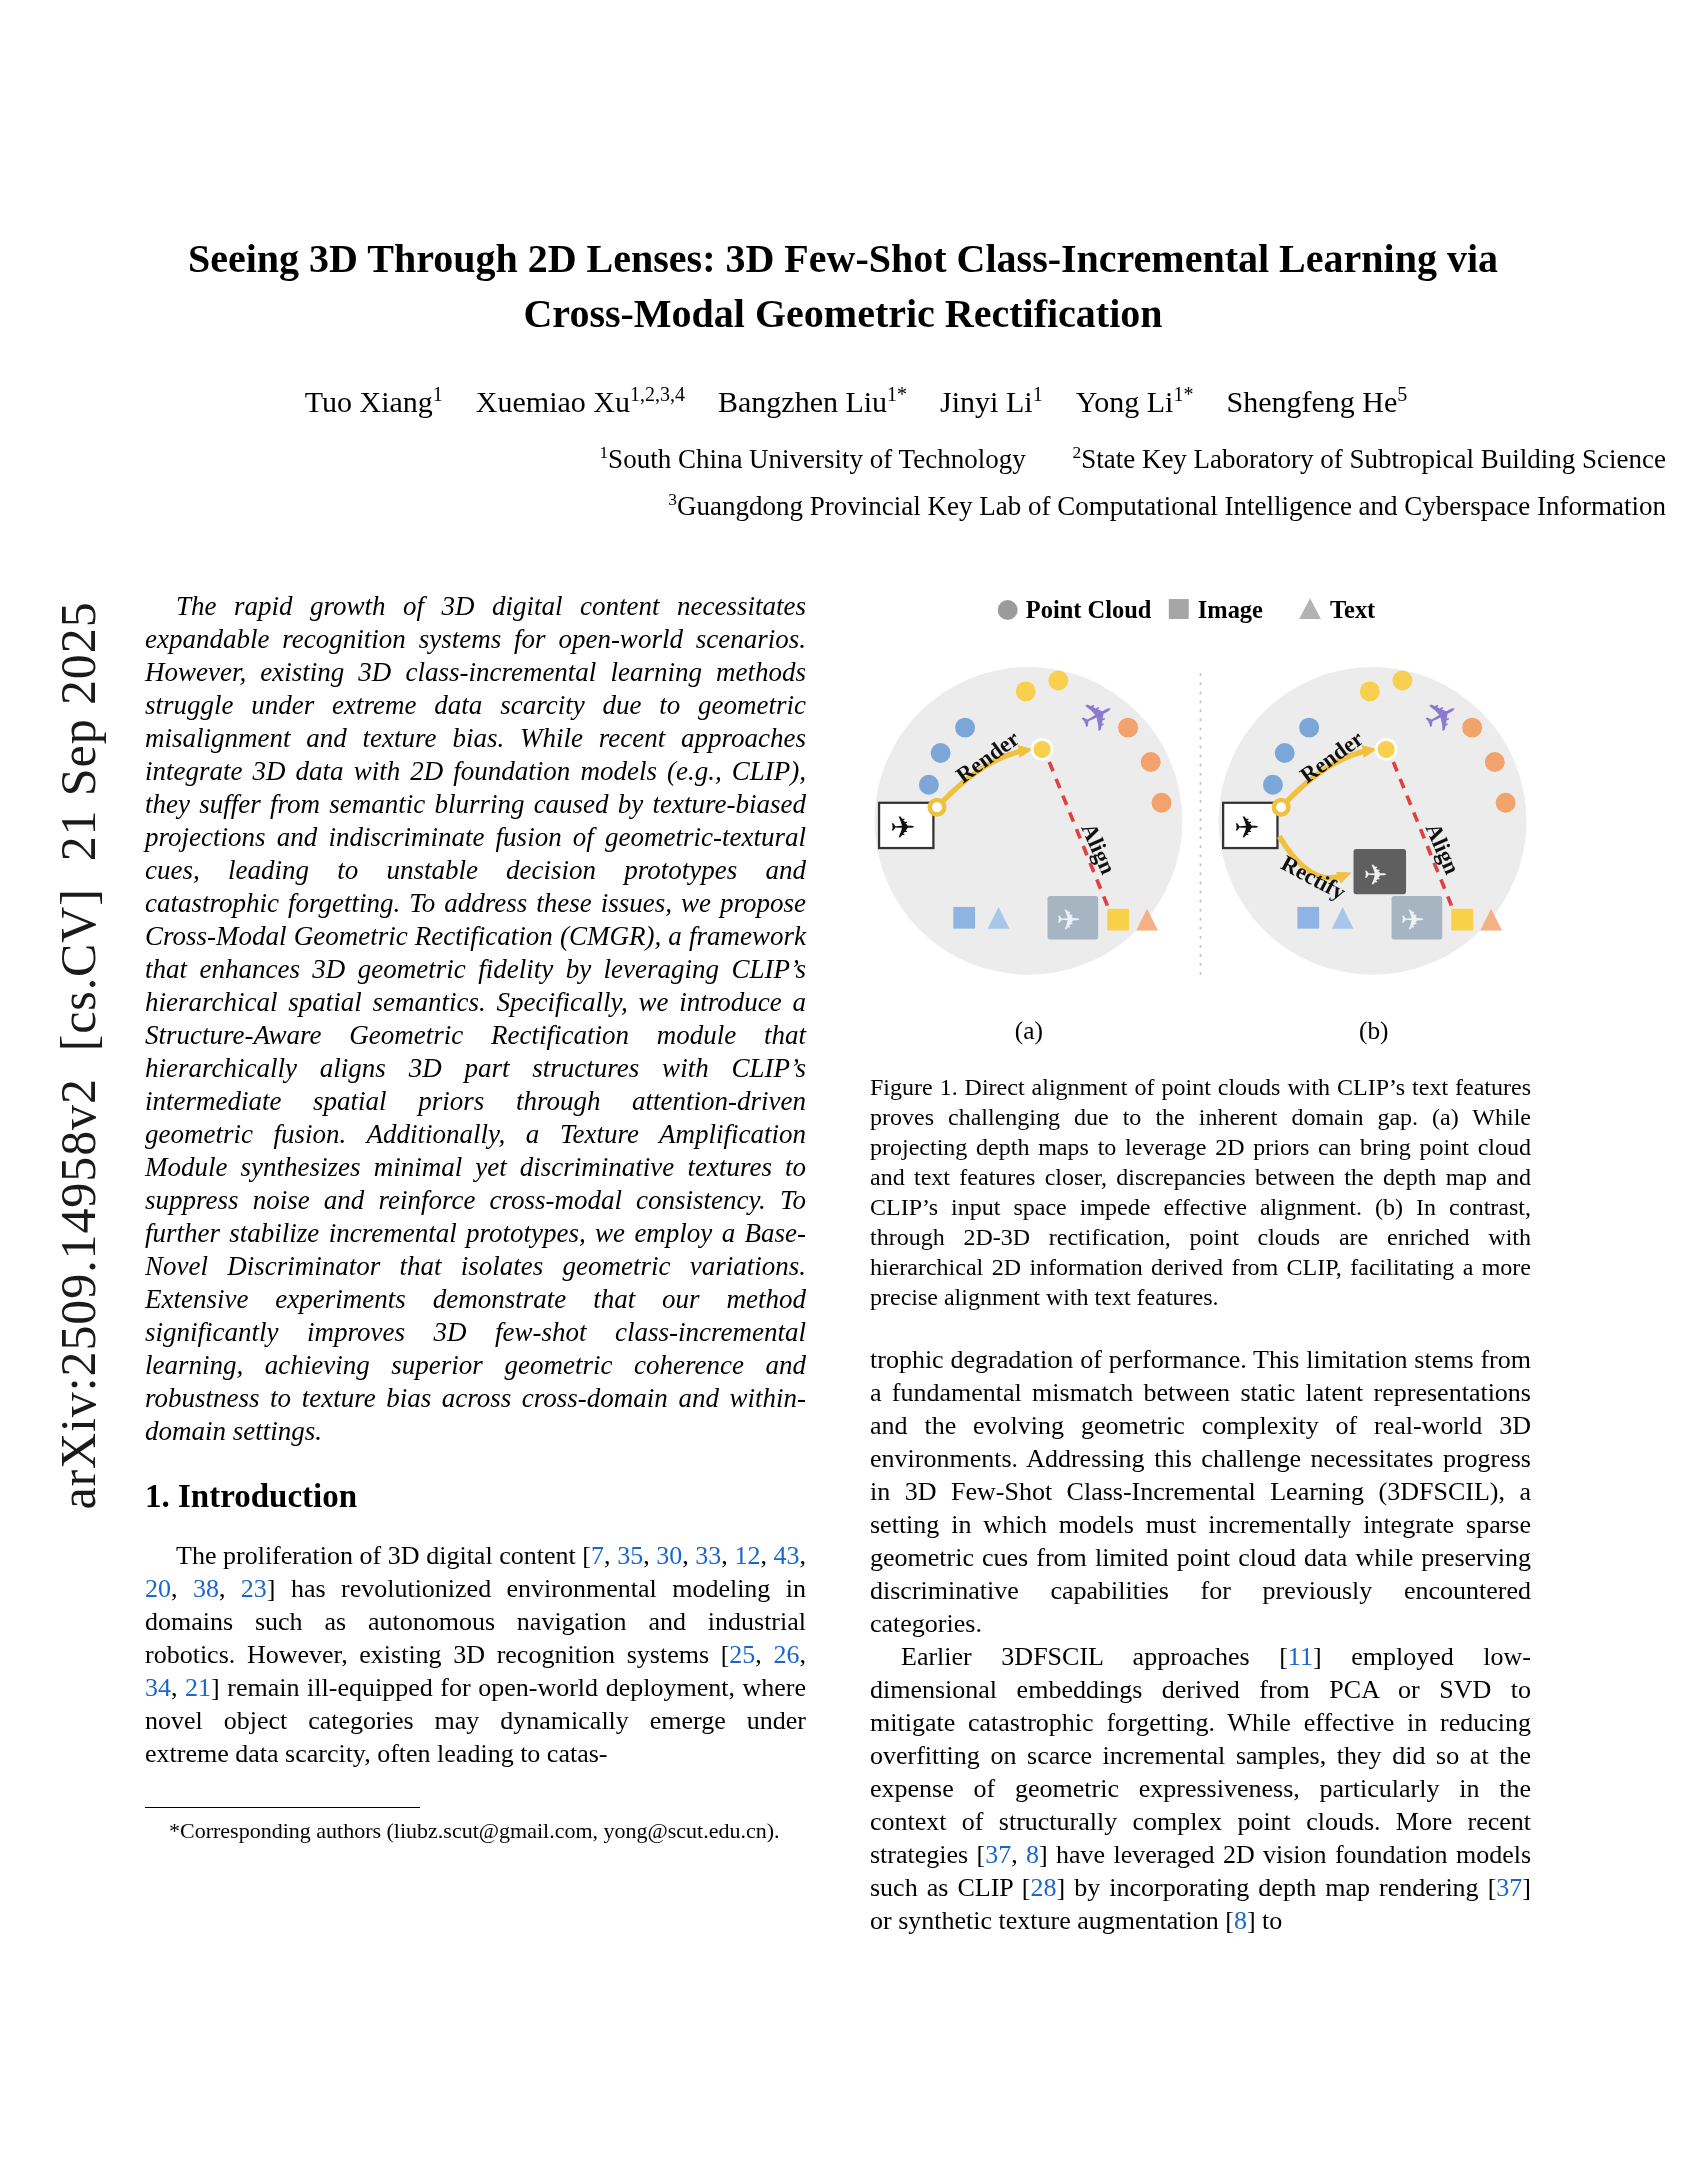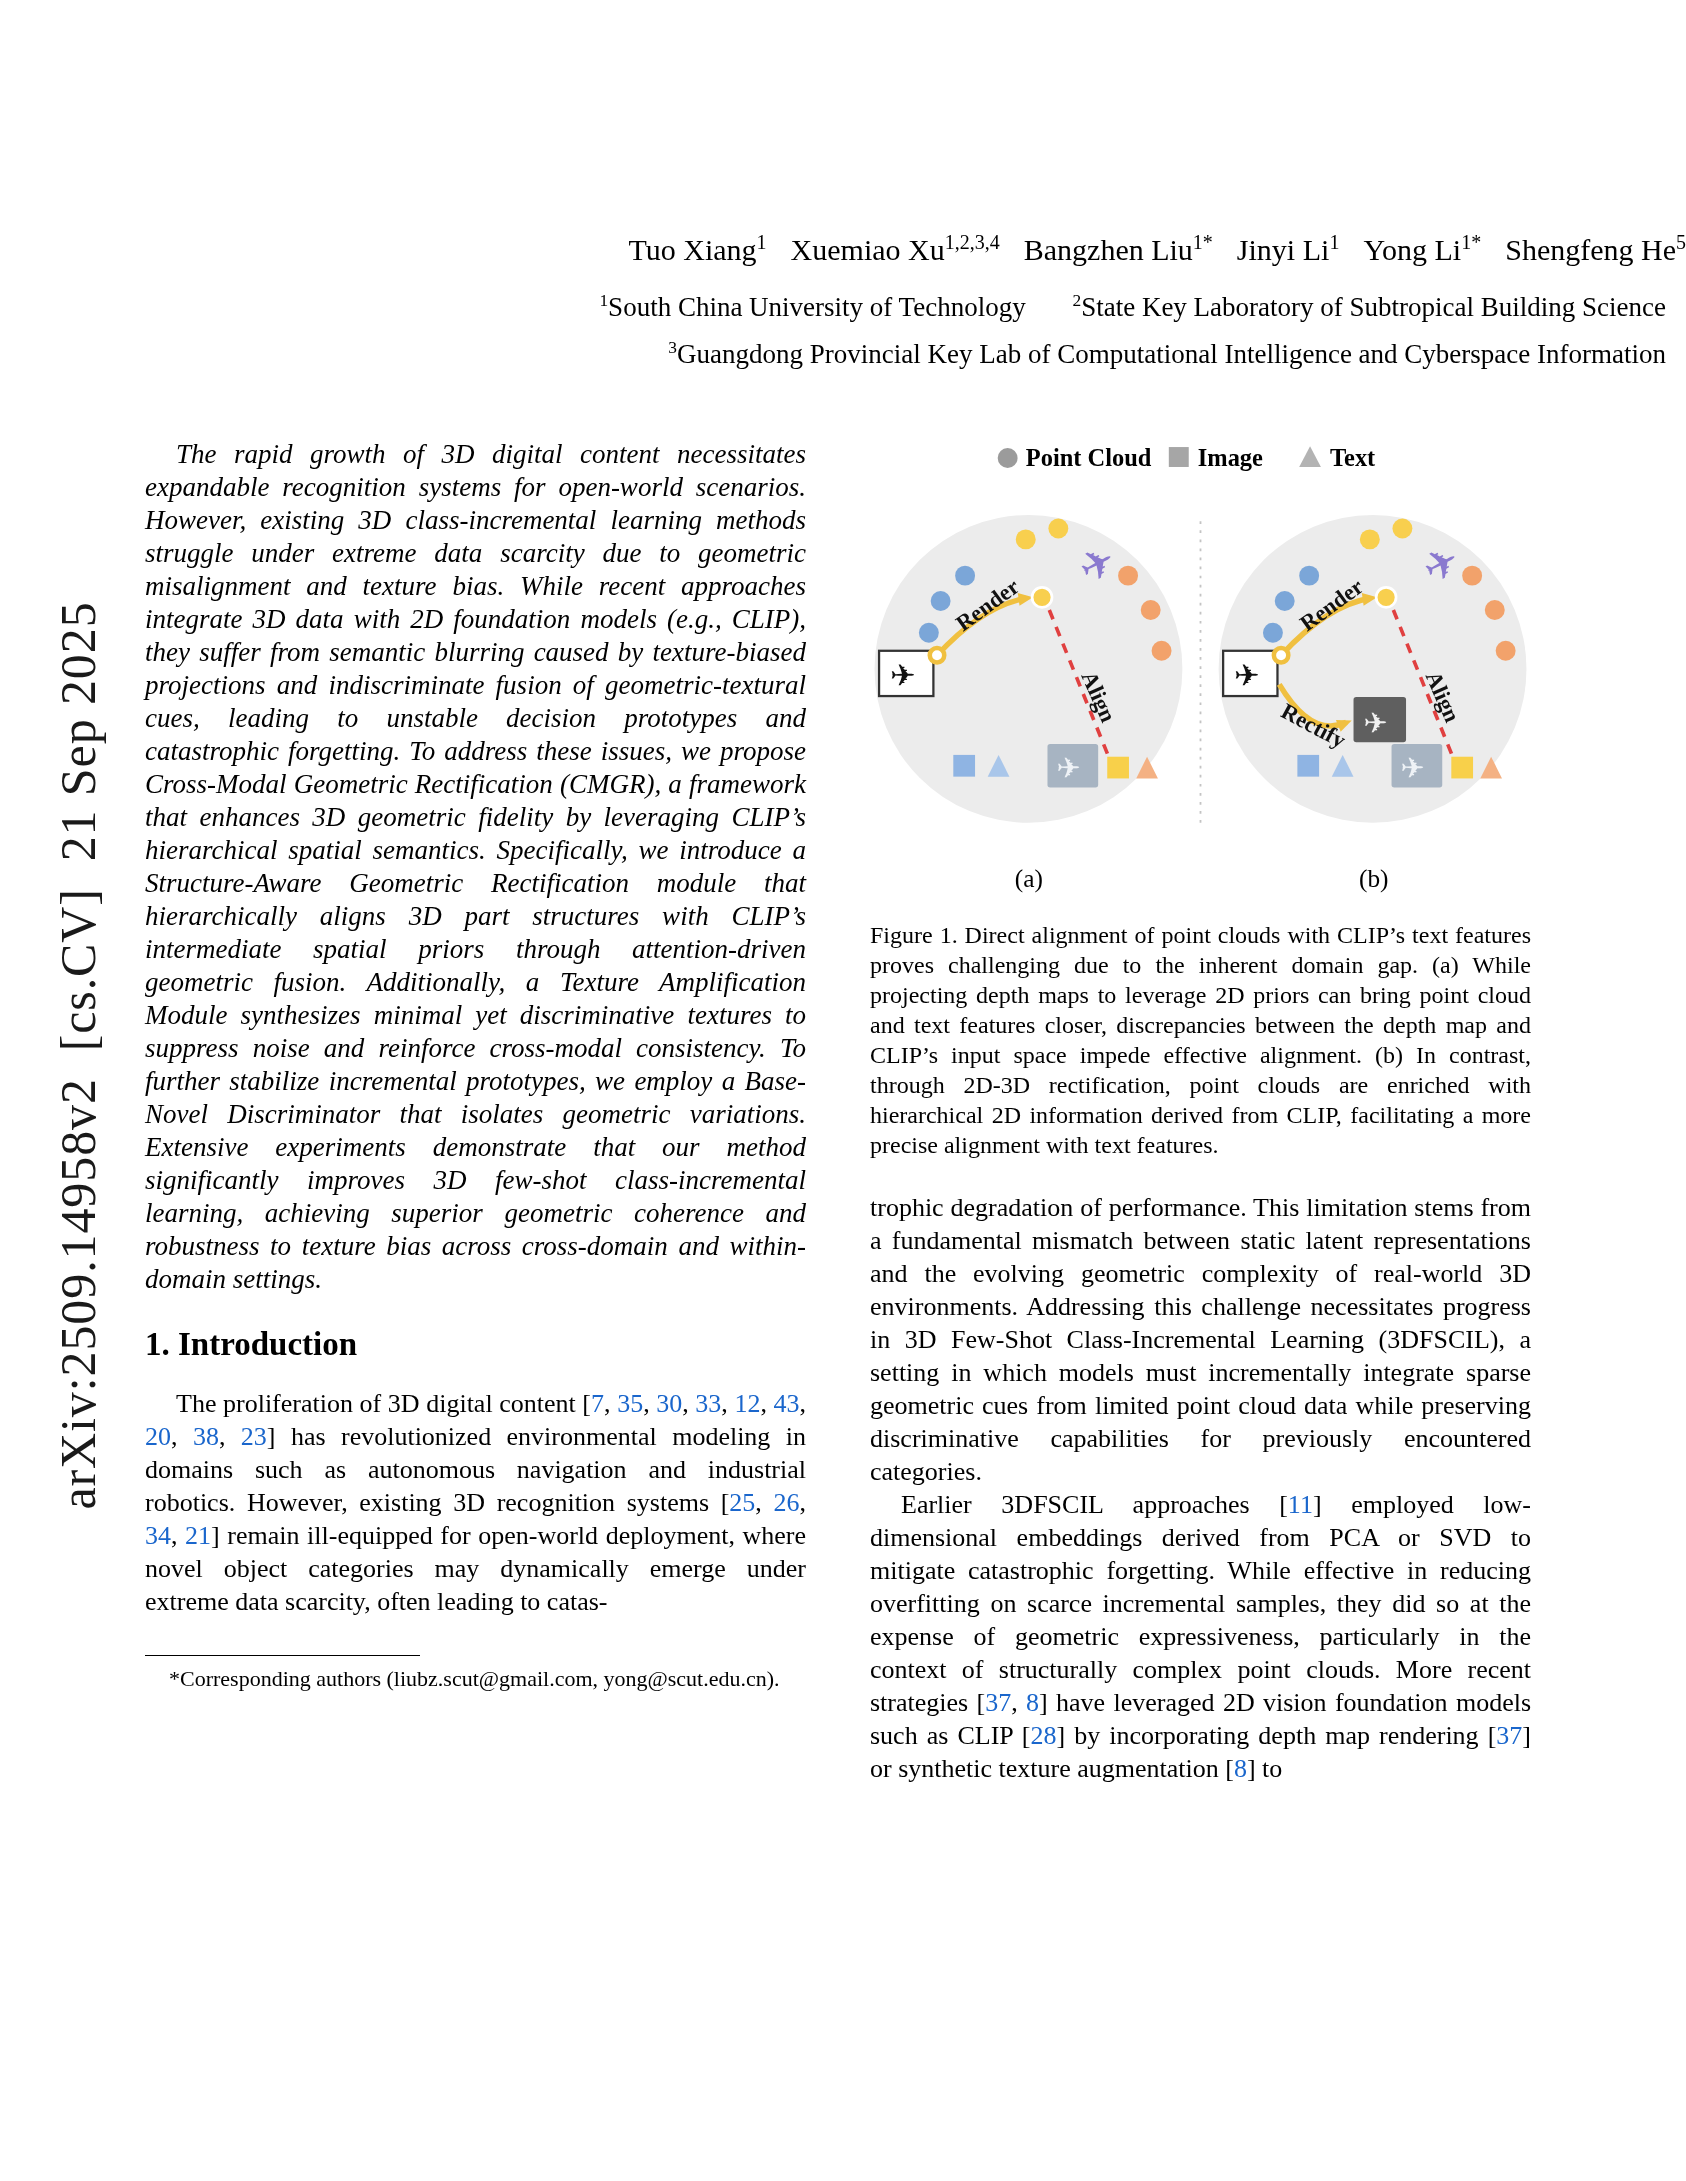--- a/index.html
+++ b/index.html
@@ -28,21 +28,21 @@
     letter-spacing:0.9px;
     white-space:pre;
     color:#1a1a1a;
   }
   
   .head{margin-top:231px;text-align:center;}
   .title{margin:0;font-size:40px;line-height:55px;font-weight:bold;}
   .title .tl{display:block;}
   .authors{
     margin-top:42px;
-    display:flex;justify-content:flex-end;gap:24px;
+    display:flex;justify-content:center;gap:33px;
     font-size:30px;
     padding-left:26px;
   }
   .authors sup{font-size:20px;}
   .affils{margin-top:13px;font-size:27px;line-height:40px;text-align:right;}
   .affil-line{white-space:nowrap;}
   .affil{margin:0 20px;}
   .affil sup{font-size:17.4px;}
   
   .cols{display:flex;gap:64px;padding:0 145px;margin-top:64px;}
@@ -76,20 +76,24 @@
   .plane{font-family:"DejaVu Sans",sans-serif;}
 </style>
 </head>
 <body>
 
 <div class="page">
 
   <div class="watermark">arXiv:2509.14958v2  [cs.CV]  21 Sep 2025</div>
 
   <header class="head">
+    <h1 class="title">
+      <span class="tl">Seeing 3D Through 2D Lenses: 3D Few-Shot Class-Incremental Learning via</span>
+      <span class="tl">Cross-Modal Geometric Rectification</span>
+    </h1>
     <div class="authors">
       <span class="author"><span>Tuo Xiang</span><sup>1</sup></span>
       <span class="author"><span>Xuemiao Xu</span><sup>1,2,3,4</sup></span>
       <span class="author"><span>Bangzhen Liu</span><sup>1*</sup></span>
       <span class="author"><span>Jinyi Li</span><sup>1</sup></span>
       <span class="author"><span>Yong Li</span><sup>1*</sup></span>
       <span class="author"><span>Shengfeng He</span><sup>5</sup></span>
     </div>
     <div class="affils">
       <div class="affil-line">

